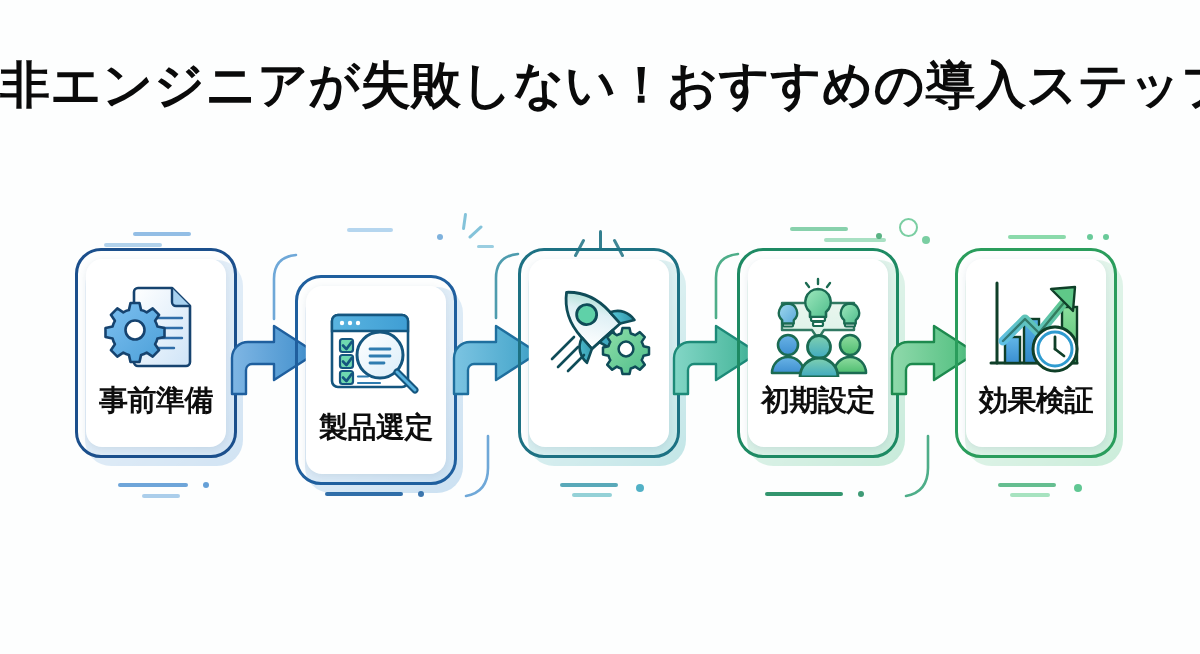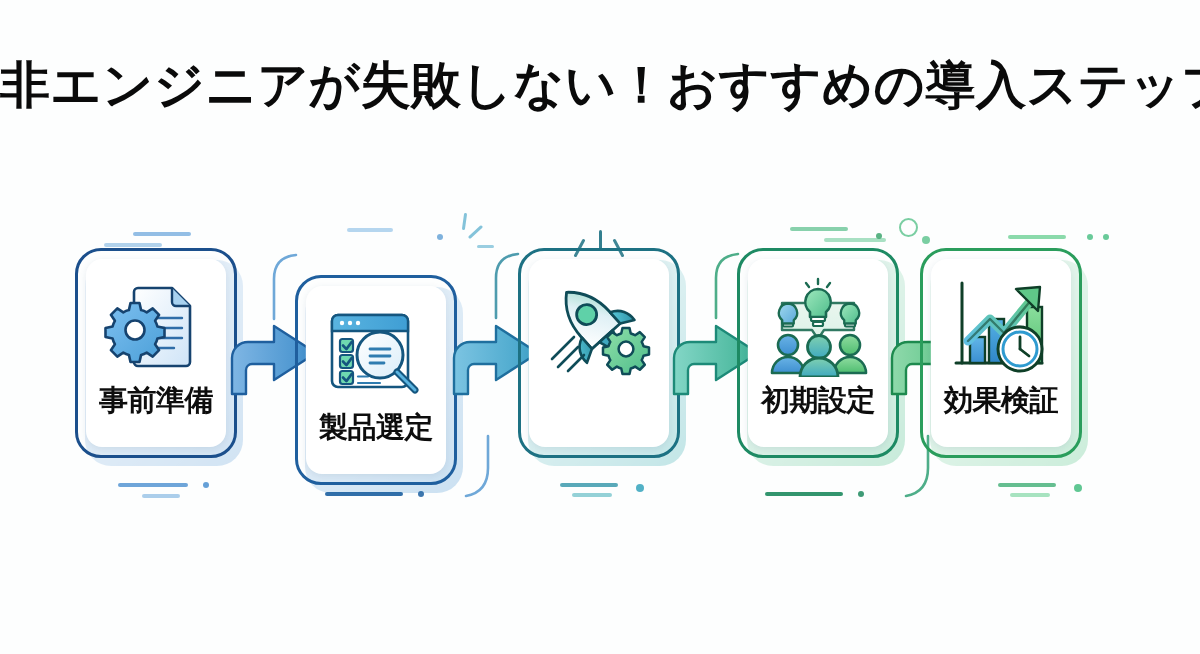--- a/index.html
+++ b/index.html
@@ -434,21 +434,21 @@
     <svg class="connector" style="left:888px;" viewBox="0 0 96 82">
       <defs>
         <linearGradient id="arr4" x1="0" y1="0" x2="1" y2="0">
           <stop offset="0%" stop-color="#8fd9ab"></stop>
           <stop offset="100%" stop-color="#4cbd7c"></stop>
         </linearGradient>
       </defs>
       <path d="M4 76 L4 40 a16 16 0 0 1 16 -16 l26 0 l0 -16 l42 27 l-42 27 l0 -16 l-22 0 a6 6 0 0 0 -6 6 l0 24 z" fill="url(#arr4)" stroke="#1d8a4e" stroke-width="2.4" stroke-linejoin="round"></path>
     </svg>
 
-    <div class="step-card" style="left:920px;">
+    <div class="step-card" style="left:955px;">
       <div class="card-glow" style="background:#9ee0b4;"></div>
       <div class="card-shadow" style="background:linear-gradient(135deg,#dcf2e4 0%,#5ac78a 100%);"></div>
       <div class="card-frame" style="border-color:#2a9d5c;"></div>
       <div class="card-inner">
         <div class="card-icon">
           <svg width="110" height="100" viewBox="0 0 110 100">
             <defs>
               <linearGradient id="g5b1" x1="0" y1="0" x2="0" y2="1">
                 <stop offset="0%" stop-color="#62b6e8"></stop>
                 <stop offset="100%" stop-color="#3a8fd0"></stop>

